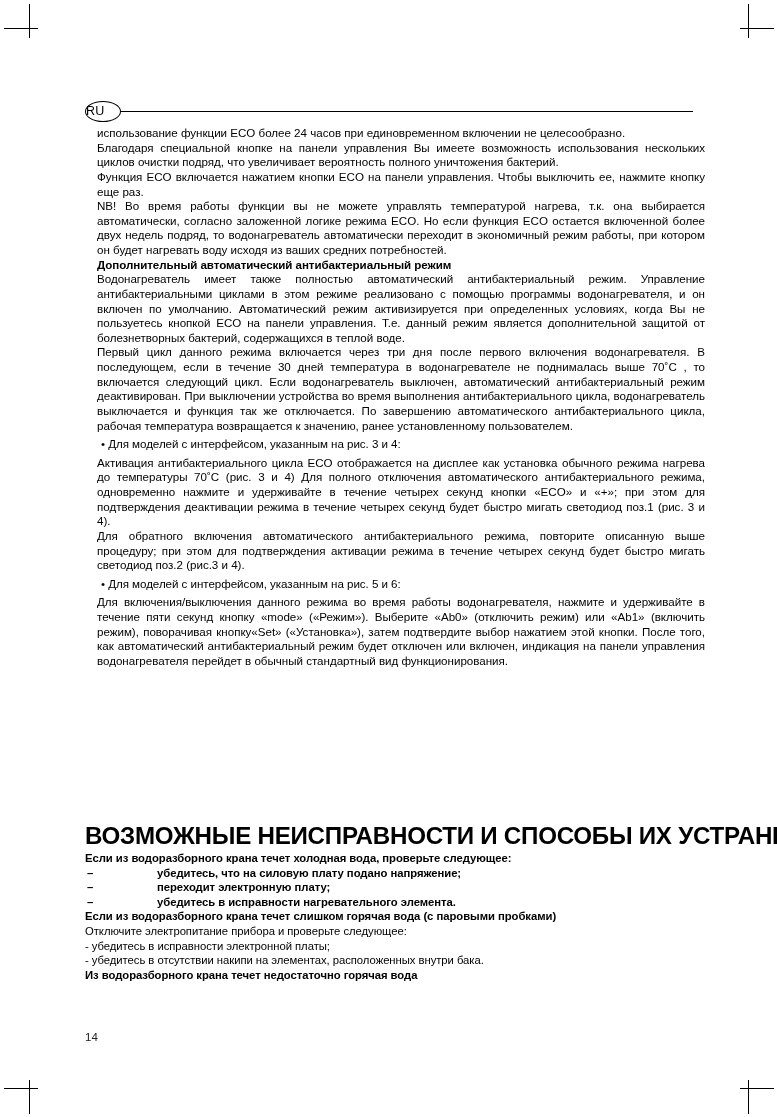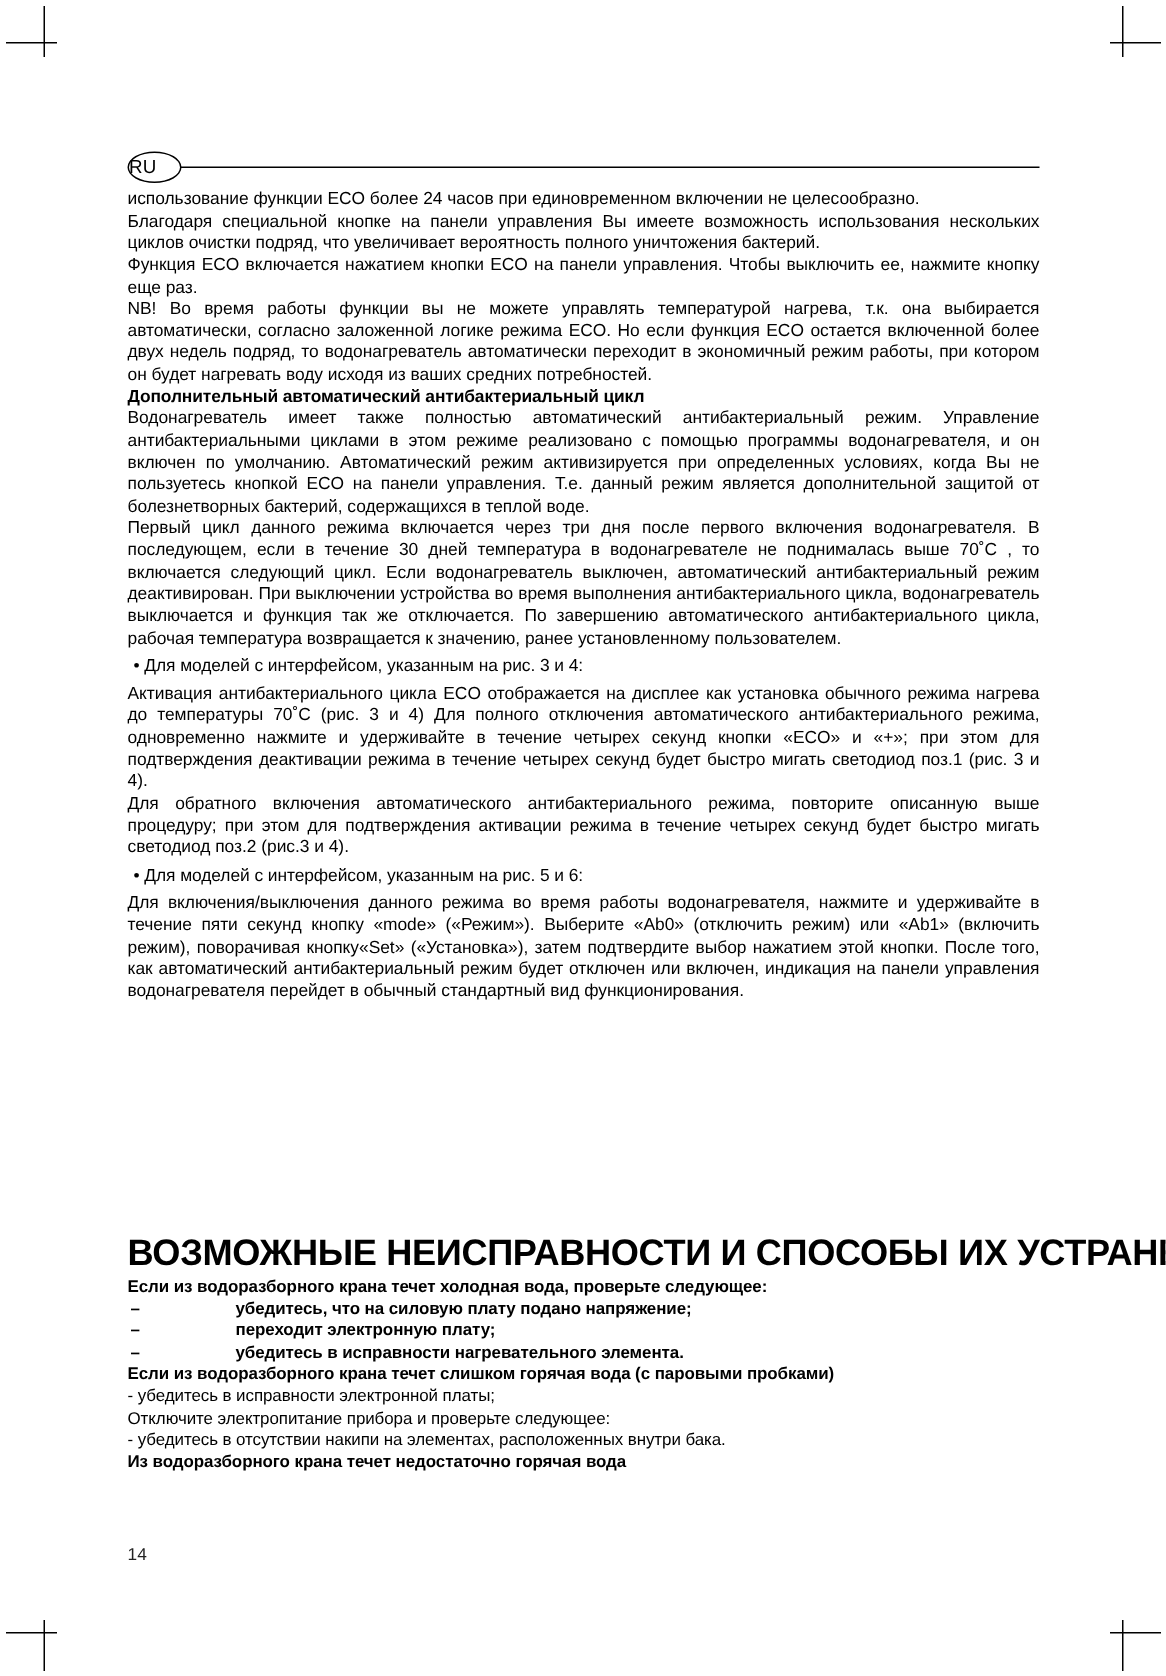--- a/index.html
+++ b/index.html
@@ -74,21 +74,21 @@
     top: 10px;
     width: 590px;
     height: 1.3px;
     background: #000;
     z-index: 1;
   }
 
   
   .body-block {
     position: absolute;
-    left: 0;
+    left: 12px;
     top: 126px;
     width: 608px;
   }
   p.para {
     margin: 0;
     font-size: 11.6px;
     line-height: 14.62px;
     text-align: justify;
     text-justify: inter-word;
     -webkit-hyphens: none;
@@ -191,21 +191,21 @@
       <span>RU</span>
     </div>
   </div>
 
   <div class="body-block">
     <p class="para">использование функции ECO более 24 часов при единовременном включении не целесообразно.</p>
     <p class="para">Благодаря специальной кнопке на панели управления Вы имеете возможность использования нескольких циклов очистки подряд, что увеличивает вероятность полного уничтожения бактерий.</p>
     <p class="para">Функция ECO включается нажатием кнопки ECO на панели управления. Чтобы выключить ее, нажмите кнопку еще раз.</p>
     <p class="para">NB! Во время работы функции вы не можете управлять температурой нагрева, т.к. она выбирается автоматически, согласно заложенной логике режима ECO. Но если функция ECO остается включенной более двух недель подряд, то водонагреватель автоматически переходит в экономичный режим работы, при котором он будет нагревать воду исходя из ваших средних потребностей.</p>
 
-    <p class="subhead">Дополнительный автоматический антибактериальный цикл</p>
+    <p class="subhead">Дополнительный автоматический антибактериальный режим</p>
 
     <p class="para">Водонагреватель имеет также полностью автоматический антибактериальный режим. Управление антибактериальными циклами в этом режиме реализовано с помощью программы водонагревателя, и он включен по умолчанию. Автоматический режим активизируется при определенных условиях, когда Вы не пользуетесь кнопкой ECO на панели управления. Т.е. данный режим является дополнительной защитой от болезнетворных бактерий, содержащихся в теплой воде.</p>
     <p class="para">Первый цикл данного режима включается через три дня после первого включения водонагревателя. В последующем, если в течение 30 дней температура в водонагревателе не поднималась выше 70˚С , то включается следующий цикл. Если водонагреватель выключен, автоматический антибактериальный режим деактивирован. При выключении устройства во время выполнения антибактериального цикла, водонагреватель выключается и функция так же отключается. По завершению автоматического антибактериального цикла, рабочая температура возвращается к значению, ранее установленному пользователем.</p>
 
     <p class="bullet">• Для моделей с интерфейсом, указанным на рис. 3 и 4:</p>
 
     <p class="para">Активация антибактериального цикла ECO отображается на дисплее как установка обычного режима нагрева до температуры 70˚С (рис. 3 и 4) Для полного отключения автоматического антибактериального режима, одновременно нажмите и удерживайте в течение четырех секунд кнопки «ECO» и «+»; при этом для подтверждения деактивации режима в течение четырех секунд будет быстро мигать светодиод поз.1 (рис. 3 и 4).</p>
     <p class="para">Для обратного включения автоматического антибактериального режима, повторите описанную выше процедуру; при этом для подтверждения активации режима в течение четырех секунд будет быстро мигать светодиод поз.2 (рис.3 и 4).</p>
 
     <p class="bullet">• Для моделей с интерфейсом, указанным на рис. 5 и 6:</p>
@@ -225,22 +225,22 @@
     <div class="dash-row">
       <span class="dash">–</span>
       <span class="dash-text">переходит электронную плату;</span>
     </div>
     <div class="dash-row">
       <span class="dash">–</span>
       <span class="dash-text">убедитесь в исправности нагревательного элемента.</span>
     </div>
 
     <p class="b">Если из водоразборного крана течет слишком горячая вода (с паровыми пробками)</p>
+    <p>Отключите электропитание прибора и проверьте следующее:</p>
     <p>- убедитесь в исправности электронной платы;</p>
-    <p>Отключите электропитание прибора и проверьте следующее:</p>
     <p>- убедитесь в отсутствии накипи на элементах, расположенных внутри бака.</p>
 
     <p class="b">Из водоразборного крана течет недостаточно горячая вода</p>
   </div>
 
   <div class="page-number">14</div>
 
 </div>
 
 </body></html>

